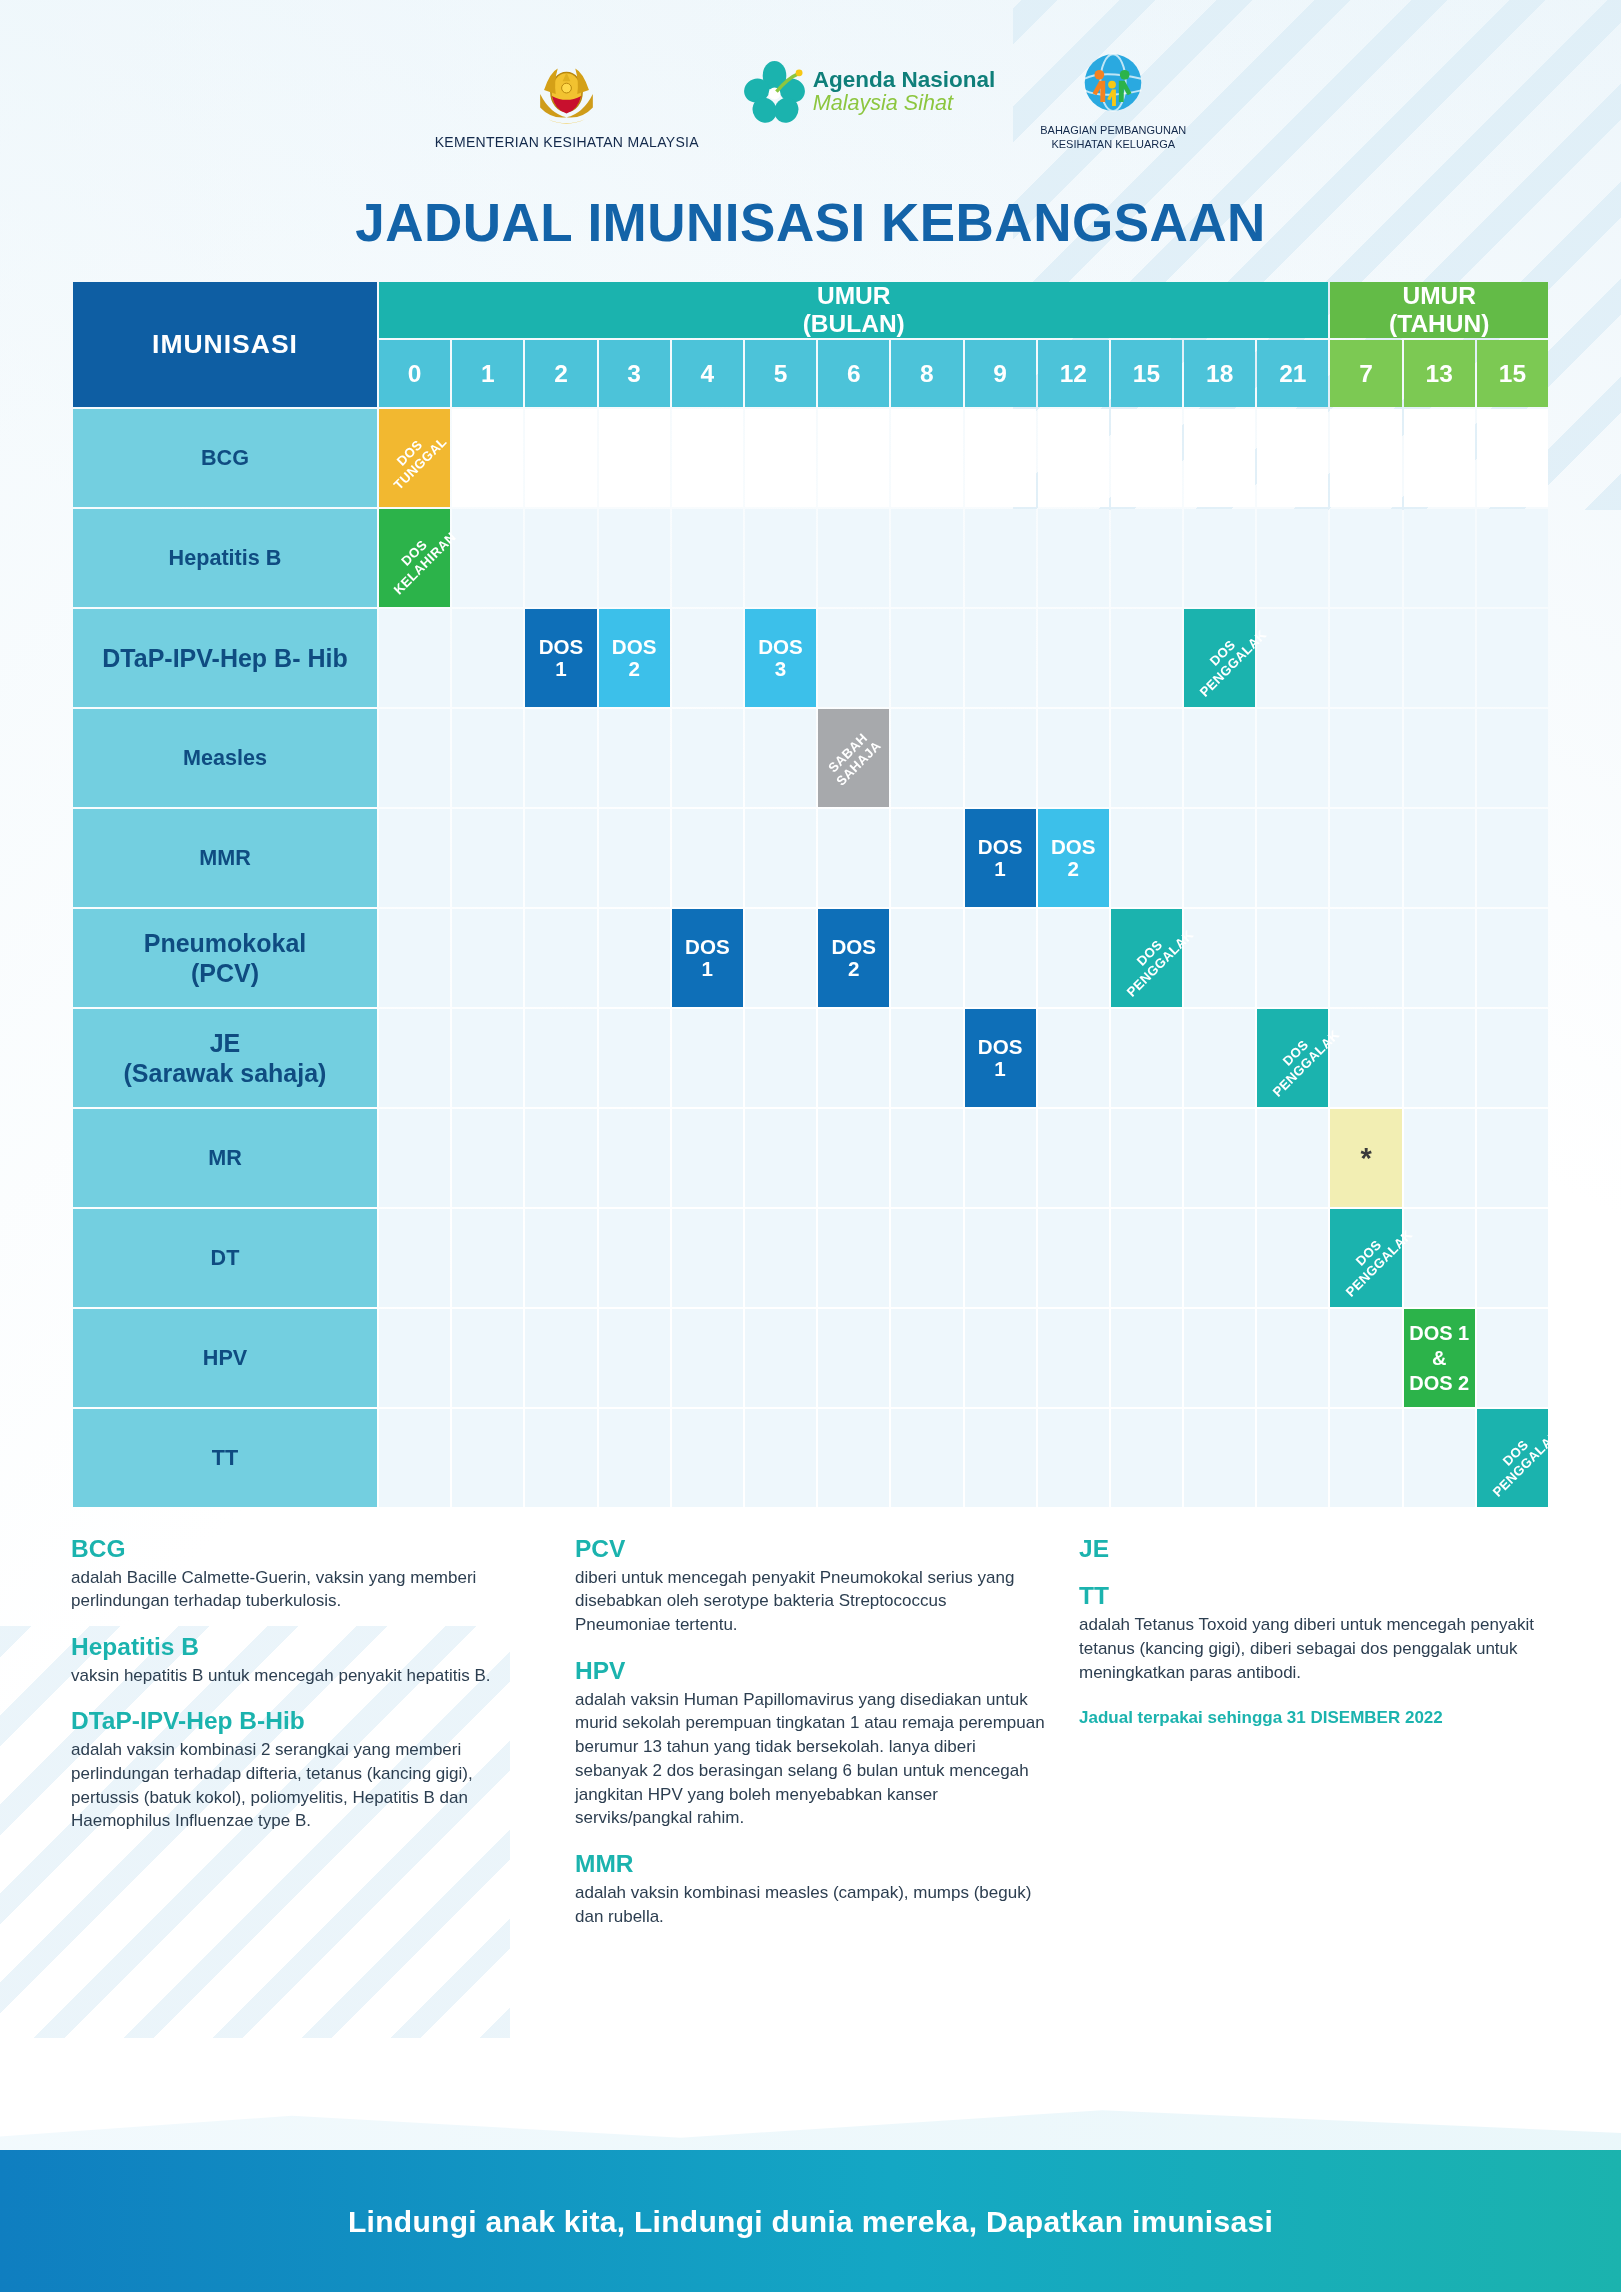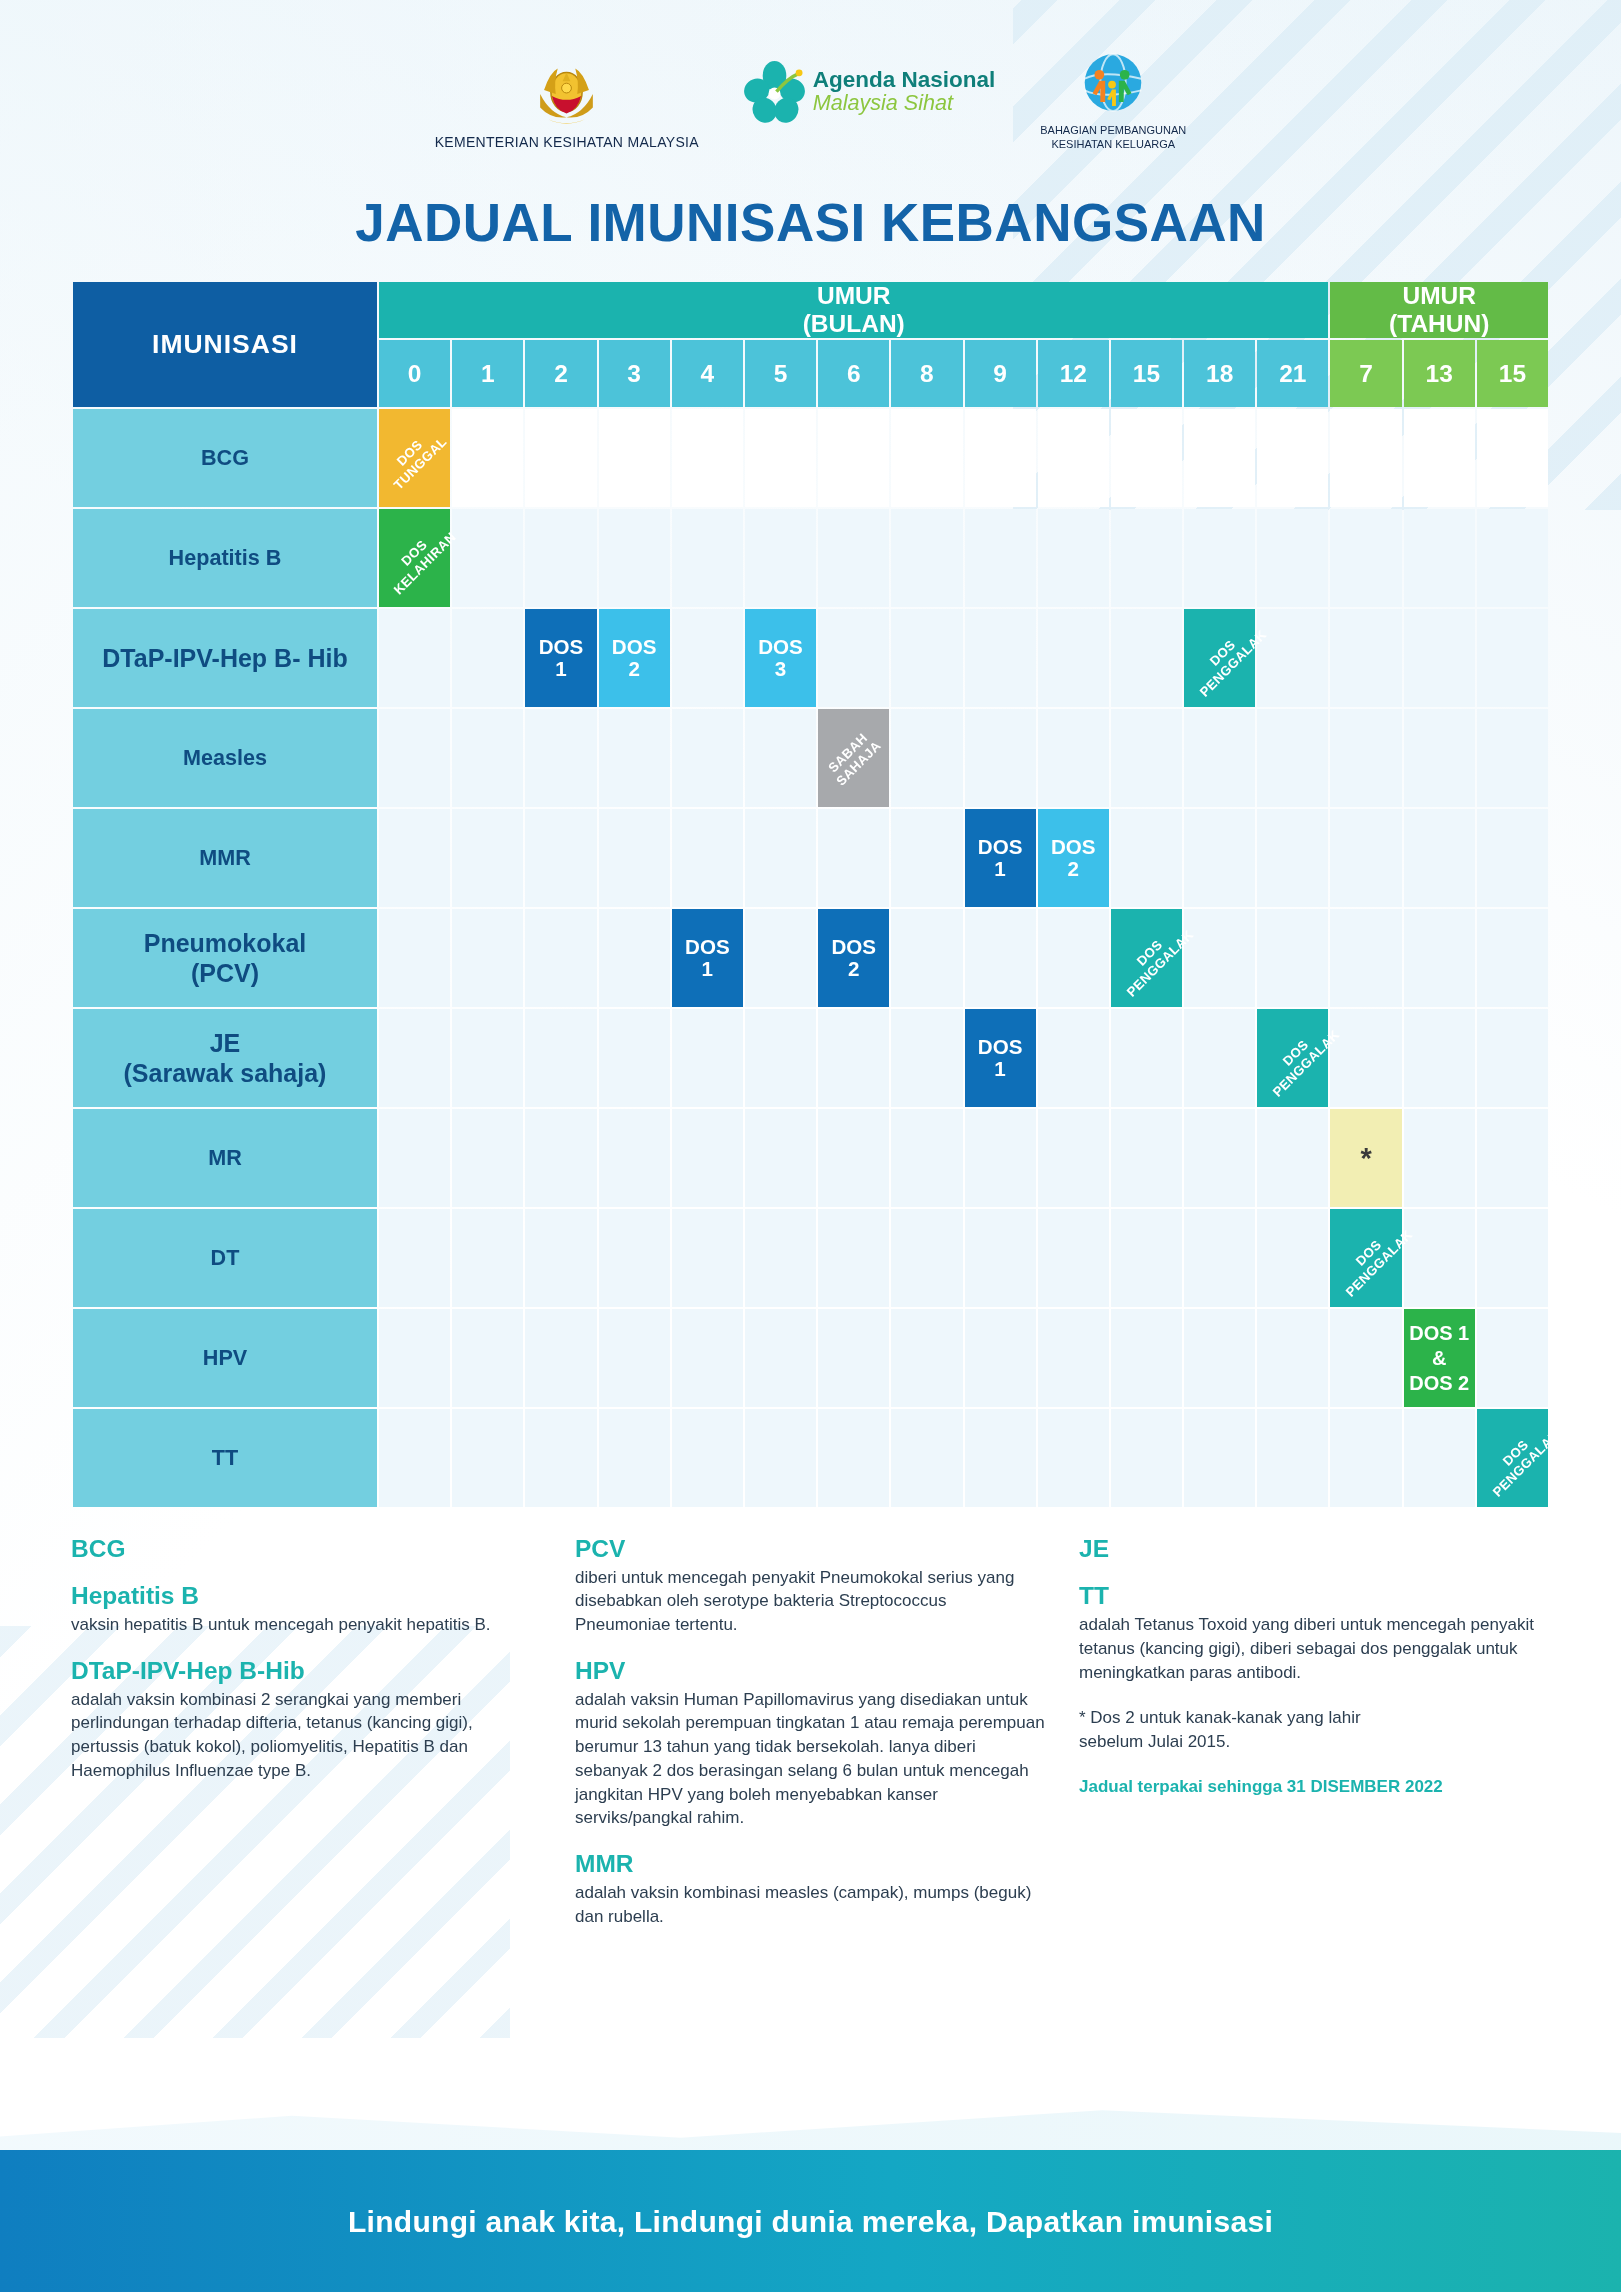--- a/index.html
+++ b/index.html
@@ -474,40 +474,40 @@
             <td class="cell"></td>
             <td class="dose d-teal"><span class="rot">DOS<br>PENGGALAK</span></td>
           </tr>
         </tbody>
     </table>
   </div>
 
   <div class="legend">
     <div class="col" id="lg1">
         <div class="lg-h">BCG</div>
+        <div class="lg-p">adalah Bacille Calmette-Guerin, vaksin yang memberi perlindungan terhadap tuberkulosis.</div>
         <div class="lg-h sp">Hepatitis B</div>
         <div class="lg-p">vaksin hepatitis B untuk mencegah penyakit hepatitis B.</div>
         <div class="lg-h sp">DTaP-IPV-Hep B-Hib</div>
         <div class="lg-p">adalah vaksin kombinasi 2 serangkai yang memberi perlindungan terhadap difteria, tetanus (kancing gigi), pertussis (batuk kokol), poliomyelitis, Hepatitis B dan Haemophilus Influenzae type B.</div>
       </div>
     <div class="col" id="lg2">
         <div class="lg-h">PCV</div>
         <div class="lg-p">diberi untuk mencegah penyakit Pneumokokal serius yang disebabkan oleh serotype bakteria Streptococcus Pneumoniae tertentu.</div>
         <div class="lg-h sp">HPV</div>
         <div class="lg-p">adalah vaksin Human Papillomavirus yang disediakan untuk murid sekolah perempuan tingkatan 1 atau remaja perempuan berumur 13 tahun yang tidak bersekolah. lanya diberi sebanyak 2 dos berasingan selang 6 bulan untuk mencegah jangkitan HPV yang boleh menyebabkan kanser serviks/pangkal rahim.</div>
         <div class="lg-h sp">MMR</div>
         <div class="lg-p">adalah vaksin kombinasi measles (campak), mumps (beguk) dan rubella.</div>
       </div>
     <div class="col" id="lg3">
       <div id="lg3items">
           <div class="lg-h">JE</div>
           <div class="lg-h sp">TT</div>
           <div class="lg-p">adalah Tetanus Toxoid yang diberi untuk mencegah penyakit tetanus (kancing gigi), diberi sebagai dos penggalak untuk meningkatkan paras antibodi.</div>
         </div>
-      <div class="note">* Dos 2 untuk kanak-kanak yang lahir<br>  sebelum Julai 2015.</div>
       <div class="valid">Jadual terpakai sehingga 31 DISEMBER 2022</div>
     </div>
   </div>
 
   <div class="footer-wave"></div>
   <div class="footer">
     <div class="footer-txt">Lindungi anak kita, Lindungi dunia mereka, Dapatkan imunisasi</div>
   </div>
 </div>
 

